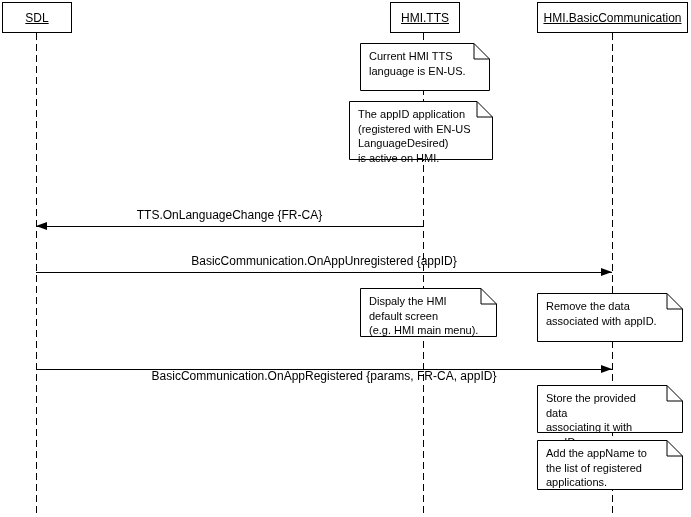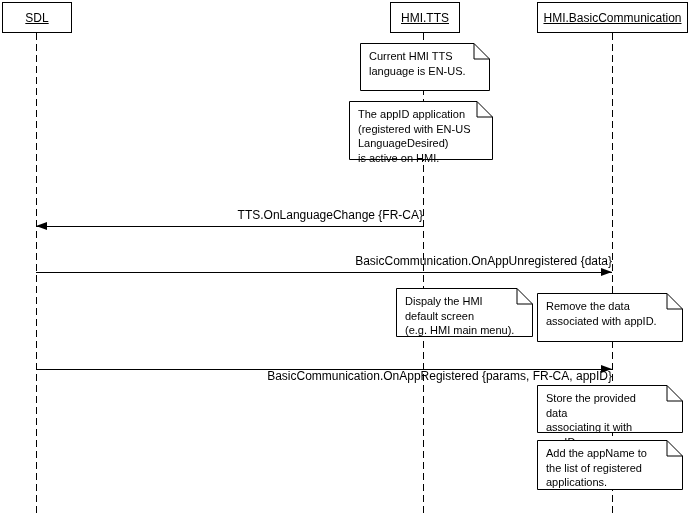--- a/index.html
+++ b/index.html
@@ -11,21 +11,21 @@
     position:absolute;box-sizing:border-box;border:1px solid #000000;background:#ffffff;
     display:flex;align-items:center;justify-content:center;z-index:4;
   }
   .actor span{font-size:12px;text-decoration:underline;white-space:nowrap;}
   .lifeline{
     position:absolute;width:1px;z-index:1;
     background:repeating-linear-gradient(to bottom,#000000 0,#000000 7px,transparent 7px,transparent 11px);
   }
   .msg-line{position:absolute;height:1px;background:#000000;z-index:2;}
   .msg-label{
-    position:absolute;text-align:right;font-size:12px;height:16px;line-height:16px;
+    position:absolute;text-align:center;font-size:12px;height:16px;line-height:16px;
     white-space:nowrap;z-index:2;
   }
   .arrow-left{
     position:absolute;width:0;height:0;z-index:2;
     border-top:4px solid transparent;border-bottom:4px solid transparent;border-right:11px solid #000000;
   }
   .arrow-right{
     position:absolute;width:0;height:0;z-index:2;
     border-top:4px solid transparent;border-bottom:4px solid transparent;border-left:11px solid #000000;
   }
@@ -52,21 +52,21 @@
     <span>HMI.TTS</span>
   </div>
   <div class="actor" style="left:537px;top:2px;width:151px;height:31px;">
     <span>HMI.BasicCommunication</span>
   </div>
 
   <div class="msg-label" style="left:36px;top:207px;width:387px;">TTS.OnLanguageChange {FR-CA}</div>
   <div class="msg-line" style="left:36px;top:226px;width:387px;"></div>
   <div class="arrow-left" style="left:36px;top:222px;"></div>
 
-  <div class="msg-label" style="left:36px;top:253px;width:576px;">BasicCommunication.OnAppUnregistered {data}</div>
+  <div class="msg-label" style="left:36px;top:253px;width:576px;">BasicCommunication.OnAppUnregistered {appID}</div>
   <div class="msg-line" style="left:36px;top:272px;width:576px;"></div>
   <div class="arrow-right" style="left:601px;top:268px;"></div>
 
   <div class="msg-label" style="left:36px;top:368px;width:576px;">BasicCommunication.OnAppRegistered {params, FR-CA, appID}</div>
   <div class="msg-line" style="left:36px;top:369px;width:576px;"></div>
   <div class="arrow-right" style="left:601px;top:365px;"></div>
 
   <div class="note" style="left:360px;top:43px;width:151px;height:48px;">
     <svg width="130" height="48" viewBox="0 0 130 48">
         <polygon points="0.5,0.5 114,0.5 129.5,16 129.5,47.5 0.5,47.5" fill="#ffffff" stroke="#000000"></polygon>
@@ -81,21 +81,21 @@
         <polygon points="0.5,0.5 128,0.5 143.5,16 143.5,58.5 0.5,58.5" fill="#ffffff" stroke="#000000"></polygon>
         <polyline points="128,0.5 128,16 143.5,16" fill="none" stroke="#000000"></polyline>
       </svg>
     <div class="note-text">The appID application
 (registered with EN-US
 LanguageDesired)
 is active on HMI.</div>
   </div>
 
 
-  <div class="note" style="left:360px;top:288px;width:137px;height:49px;margin-left:36px;">
+  <div class="note" style="left:360px;top:288px;width:137px;height:49px;">
     <svg width="137" height="49" viewBox="0 0 137 49">
         <polygon points="0.5,0.5 121,0.5 136.5,16 136.5,48.5 0.5,48.5" fill="#ffffff" stroke="#000000"></polygon>
         <polyline points="121,0.5 121,16 136.5,16" fill="none" stroke="#000000"></polyline>
       </svg>
     <div class="note-text">Dispaly the HMI
 default screen
 (e.g. HMI main menu).</div>
   </div>
 
   <div class="note" style="left:537px;top:293px;width:146px;height:49px;">

